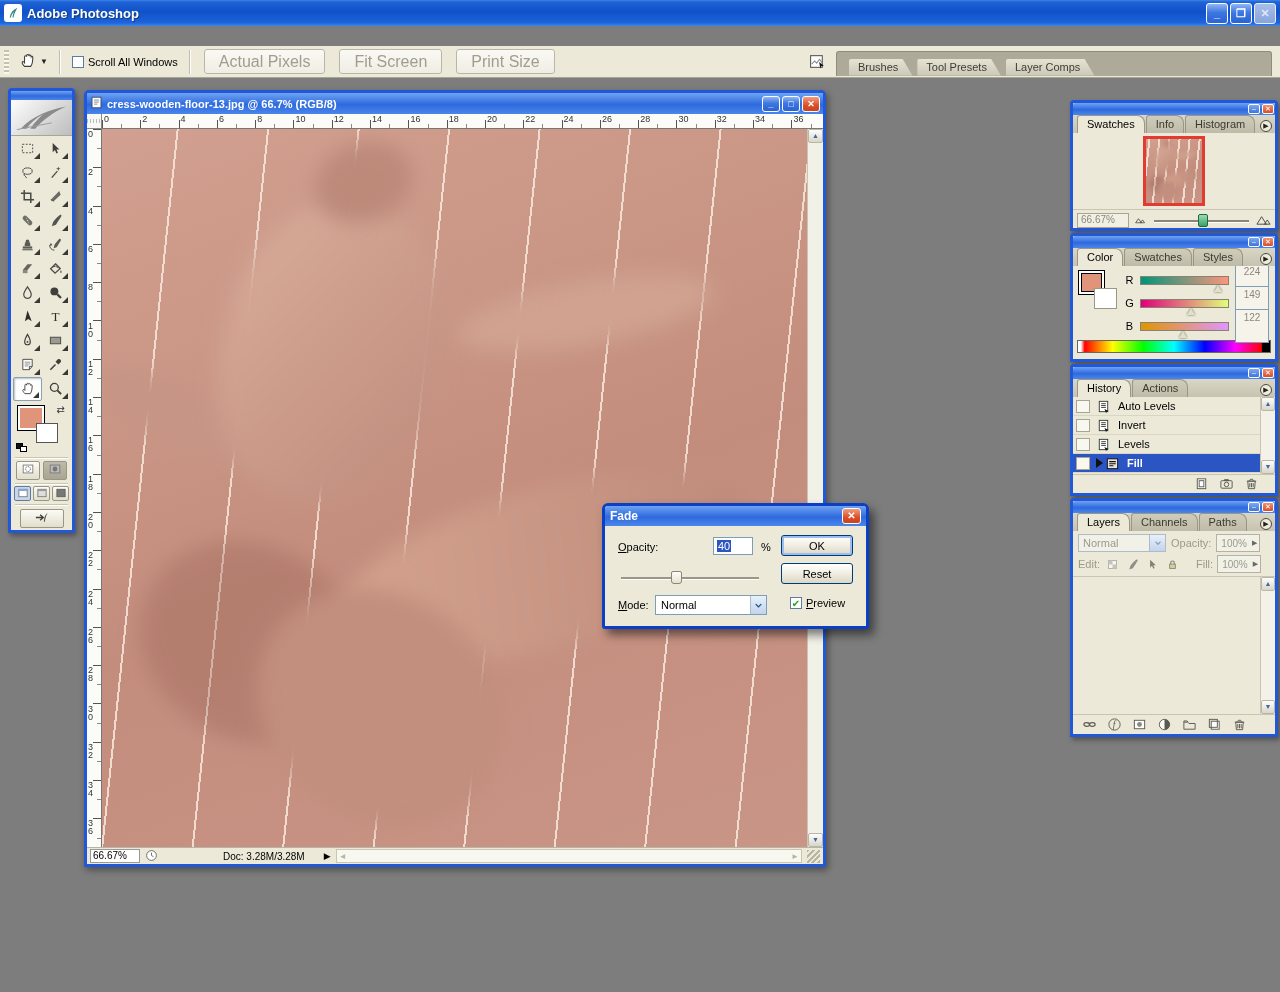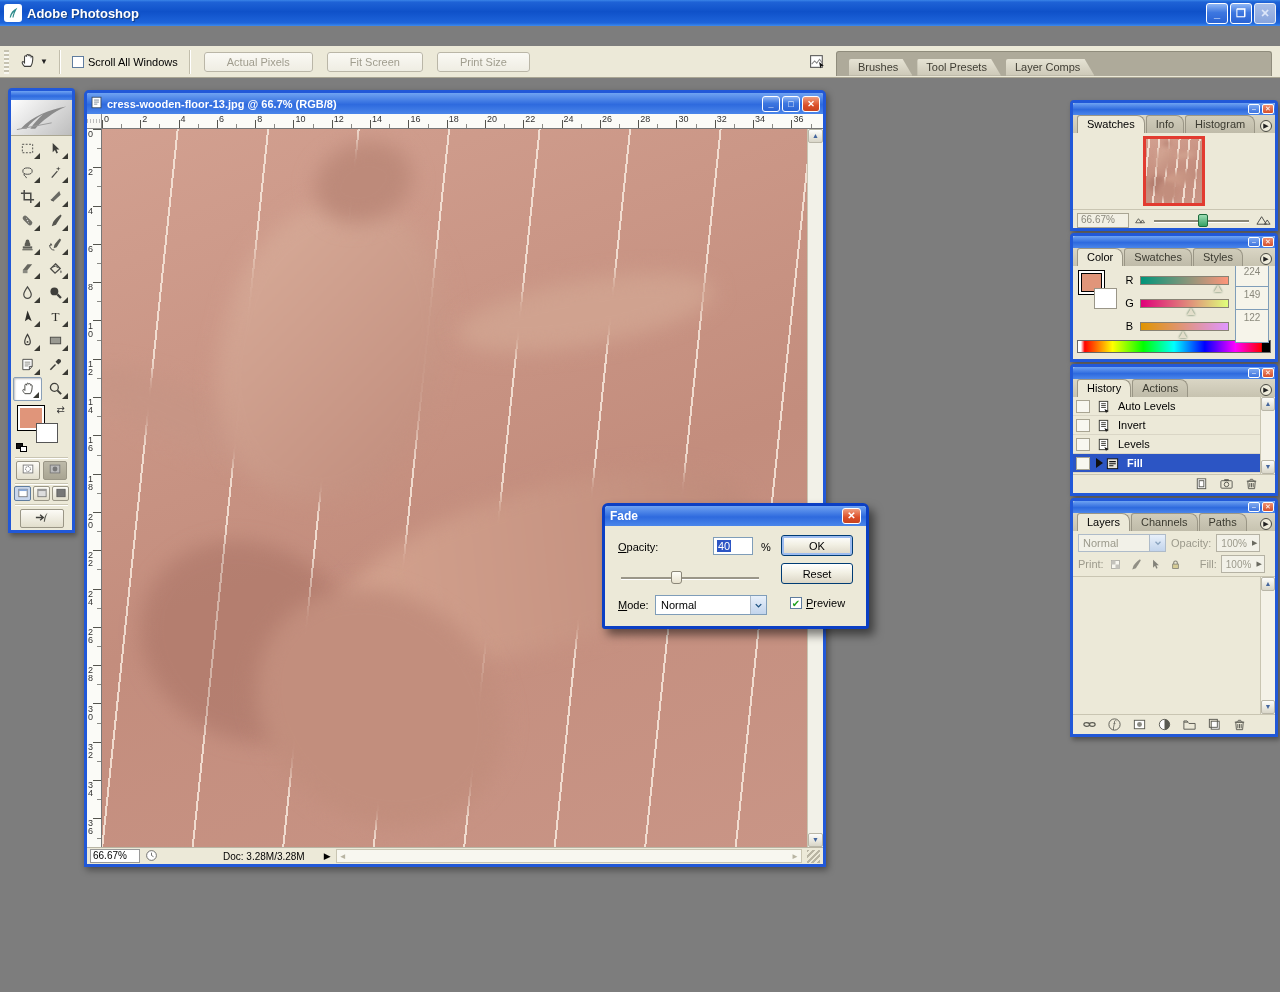--- a/index.html
+++ b/index.html
@@ -17,21 +17,21 @@
  color:#fff;font-size:11px;font-weight:bold;background:linear-gradient(180deg,#8FB6F4,#3D77E0 45%,#2A63D4);}
 .wbtn.dis{background:linear-gradient(180deg,#A8BEE8,#88A4DC);color:#DDE6F8;border-color:#E8EEF8;}
 .menubar{position:absolute;left:0;top:26px;right:0;height:20px;background:#ECE9D8;border-bottom:1px solid #D9D5C3;display:flex;align-items:center;padding-left:4px;}
 .menu-item{padding:2px 9px;font-size:12px;}
 .optionsbar{position:absolute;left:0;top:46px;right:0;height:32px;background:#ECE9D8;border-bottom:1px solid #A9A593;display:flex;align-items:center;}
 .grip{width:5px;height:24px;margin:0 5px 0 4px;background:repeating-linear-gradient(180deg,#C6C2B0 0 2px,#F8F7F0 2px 4px);}
 .sep{width:2px;height:24px;border-left:1px solid #C2BEAC;border-right:1px solid #FFF;margin:0 6px;}
 .tool-preview{display:flex;align-items:center;gap:4px;padding:2px 5px;}
 .dd-arrow{font-size:8px;color:#222;}
 .cb{width:12px;height:12px;border:1px solid #5F7C9E;background:#fff;display:inline-flex;align-items:center;justify-content:center;font-size:10px;color:#1FA11F;}
-.opt-btn{border:1px solid #BAB6A7;border-radius:3px;background:linear-gradient(#FAF9F4,#EFEDE3);color:#A09D8E;padding:3px 22px;margin:0 7px;font-size:11px;}
+.opt-btn{border:1px solid #BAB6A7;border-radius:3px;background:linear-gradient(#FAF9F4,#EFEDE3);color:#A09D8E;padding:3px 14px;margin:0 7px;font-size:16px;}
 .fb-btn{width:26px;height:26px;display:flex;align-items:center;justify-content:center;margin-left:auto;}
 .well{width:436px;height:25px;margin:3px 8px 0 6px;background:#AEAA9A;border:1px solid #8F8C7C;border-bottom:none;border-radius:3px 3px 0 0;display:flex;align-items:flex-end;padding:3px 2px 0 12px;gap:5px;}
 .wtab{background:linear-gradient(#E6E3D4,#CCC8B7);color:#3F3D33;padding:2px 14px 3px 9px;font-size:11px;
  clip-path:polygon(0 0,calc(100% - 10px) 0,100% 100%,0 100%);border-radius:2px 0 0 0;}
 
 
 .palette{position:absolute;width:208px;border:3px solid #2158D8;border-radius:4px 4px 0 0;background:#ECE9D8;box-shadow:2px 3px 5px rgba(0,0,0,.35);}
 .pstrip{height:12px;background:linear-gradient(180deg,#6FA3F2,#2E6ADE 55%,#4B86EA);display:flex;justify-content:flex-end;align-items:center;gap:2px;padding:0 1px;border-radius:2px 2px 0 0;}
 .pbtn{width:12px;height:10px;border:1px solid #fff;border-radius:2px;font-size:7px;line-height:7px;text-align:center;color:#fff;background:linear-gradient(#7FA9F0,#3E74DE);}
 .pbtn.close{background:linear-gradient(#F09070,#D4502E);}
@@ -712,21 +712,21 @@
             </svg>
           </span>
       </span>
       <span class="lbl-dis">Opacity:</span>
       <span class="valbox">
           <span>100%</span>
           <span class="arr">▶</span>
         </span>
     </div>
     <div class="lock-row">
-      <span class="lbl-dis">Print:</span>
+      <span class="lbl-dis">Edit:</span>
       <span class="lock-ic" id="lk1">
           <svg viewBox="0 0 16 16" width="13" height="13">
             <rect x="3" y="3" width="10" height="10" fill="#fff" stroke="#777"></rect>
             <rect x="3" y="3" width="5" height="5" fill="#aaa"></rect>
             <rect x="8" y="8" width="5" height="5" fill="#aaa"></rect>
           </svg>
         </span>
       <span class="lock-ic" id="lk2">
           <svg viewBox="0 0 16 16" width="13" height="13">
             <path d="M13.5 1.5 C10 4 7 7 5.5 9.5 L4 14 L8.5 12.5 C10 10 12.5 6.5 14.5 3 Z" fill="#55554f"></path>

